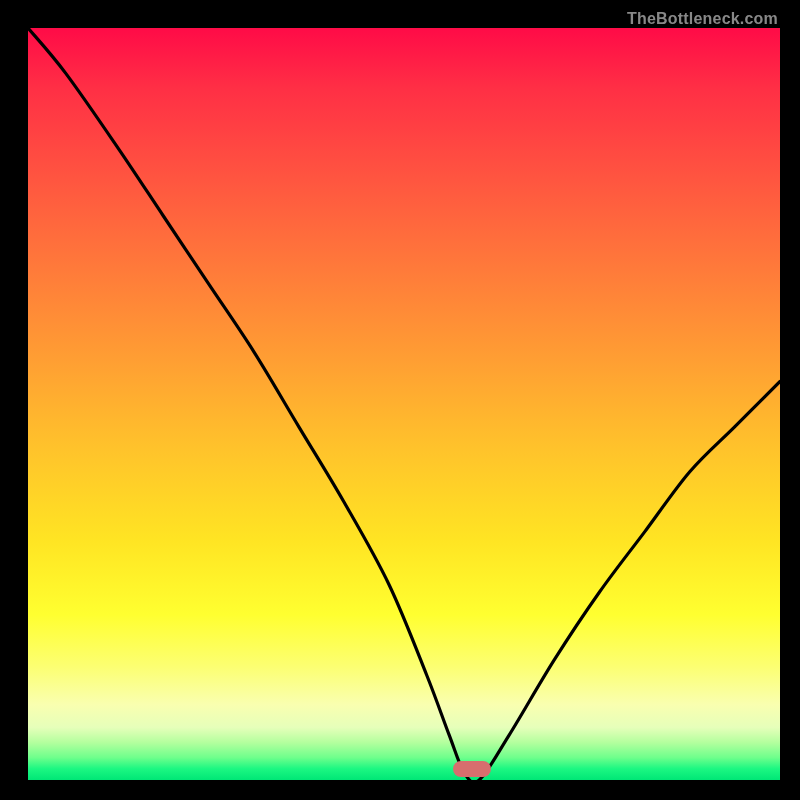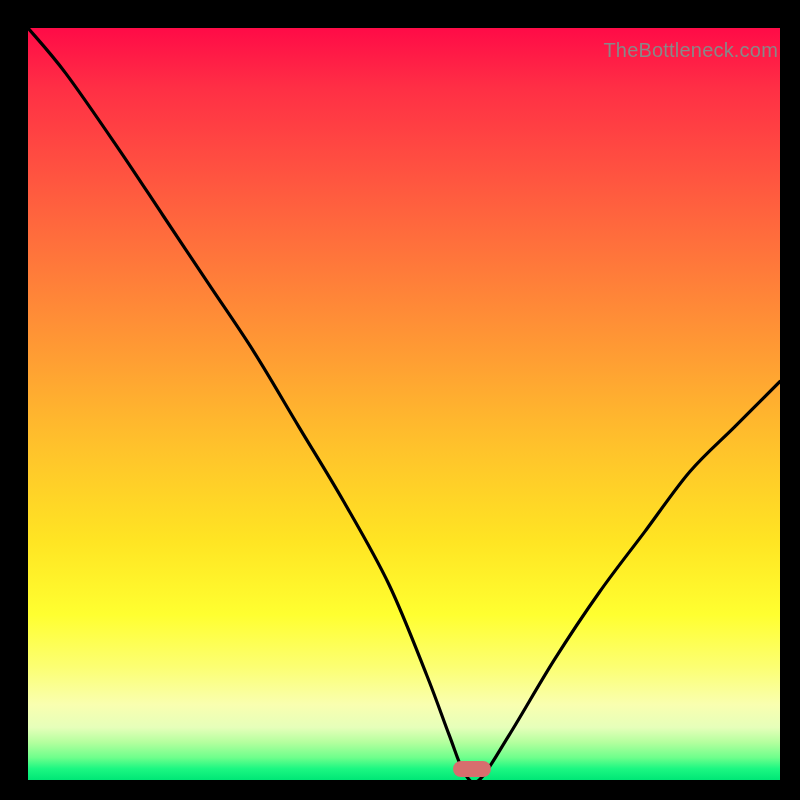--- a/index.html
+++ b/index.html
@@ -60,25 +60,24 @@
     height: 16px;
     border-radius: 9px;
     background: #d76e6e;
     transform: translate(-50%, -50%);
   }
   .attribution {
     position: absolute;
     top: 2px;
     right: 14px;
     color: #888;
-    font-size: 20px;
-    font-weight: 400;
+    font-size: 16px;
+    font-weight: 700;
     letter-spacing: 0.2px;
     user-select: none;
-    margin-top: 29px;
   }
 </style>
 </head>
 <body>
 
 <div class="frame">
   <div class="plot-area">
     <div class="gradient"></div>
     <svg class="curve" viewBox="0 0 752 752" preserveAspectRatio="none">
       <path id="curve-path" fill="none" stroke="#000" stroke-width="3.2" stroke-linecap="round" stroke-linejoin="round" d="M 0,0 C 6.266666666666667,7.5200000000000005 22.560000000000002,25.066666666666663 37.6,45.120000000000005 C 52.64,65.17333333333335 73.94666666666666,96.50666666666672 90.24,120.32000000000005 C 106.53333333333333,144.13333333333338 120.32,165.44000000000003 135.35999999999999,188 C 150.39999999999998,210.55999999999997 165.44,233.11999999999995 180.48,255.67999999999995 C 195.51999999999998,278.23999999999995 210.56,299.5466666666667 225.6,323.36 C 240.64,347.17333333333335 255.67999999999998,373.49333333333334 270.71999999999997,398.56 C 285.76,423.62666666666667 300.79999999999995,447.44 315.84,473.76 C 330.88,500.08 347.1733333333333,527.6533333333333 360.96,556.48 C 374.74666666666667,585.3066666666667 388.5333333333333,621.6533333333334 398.56,646.72 C 408.5866666666667,671.7866666666666 414.8533333333334,690.5866666666667 421.12000000000006,706.88 C 427.3866666666667,723.1733333333333 431.14666666666665,736.96 436.15999999999997,744.48 C 441.1733333333333,752 443.67999999999995,758.2666666666667 451.2,752 C 458.72,745.7333333333333 468.74666666666667,726.9333333333334 481.28000000000003,706.88 C 493.8133333333334,686.8266666666666 511.36,655.4933333333333 526.4,631.68 C 541.4399999999999,607.8666666666666 556.48,585.3066666666666 571.52,564 C 586.56,542.6933333333334 601.6,523.8933333333333 616.64,503.84 C 631.68,483.78666666666663 646.72,461.2266666666667 661.76,443.68 C 676.8,426.1333333333333 691.84,413.6 706.88,398.56 C 721.92,383.52 744.48,360.96 752,353.44 "></path>

